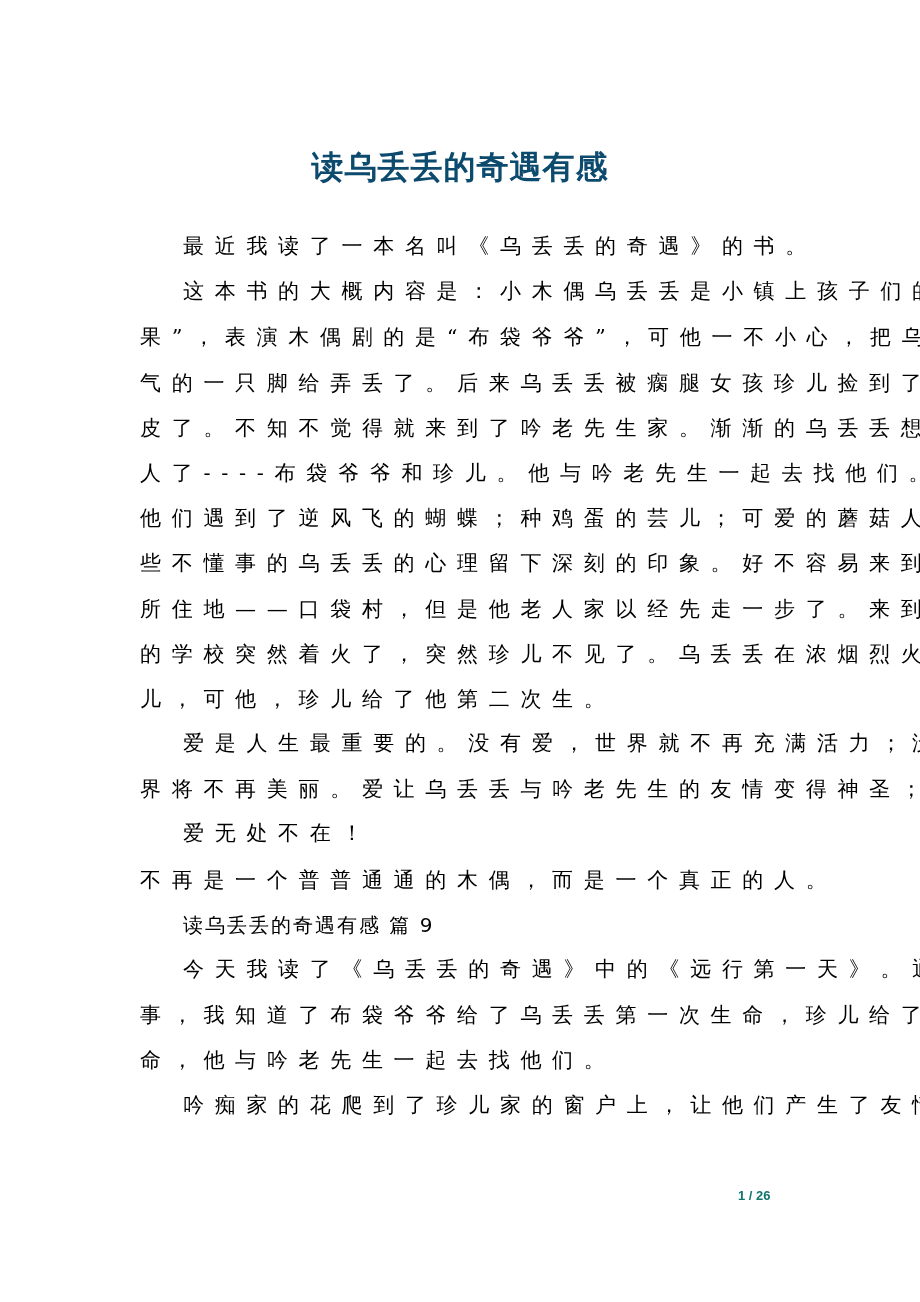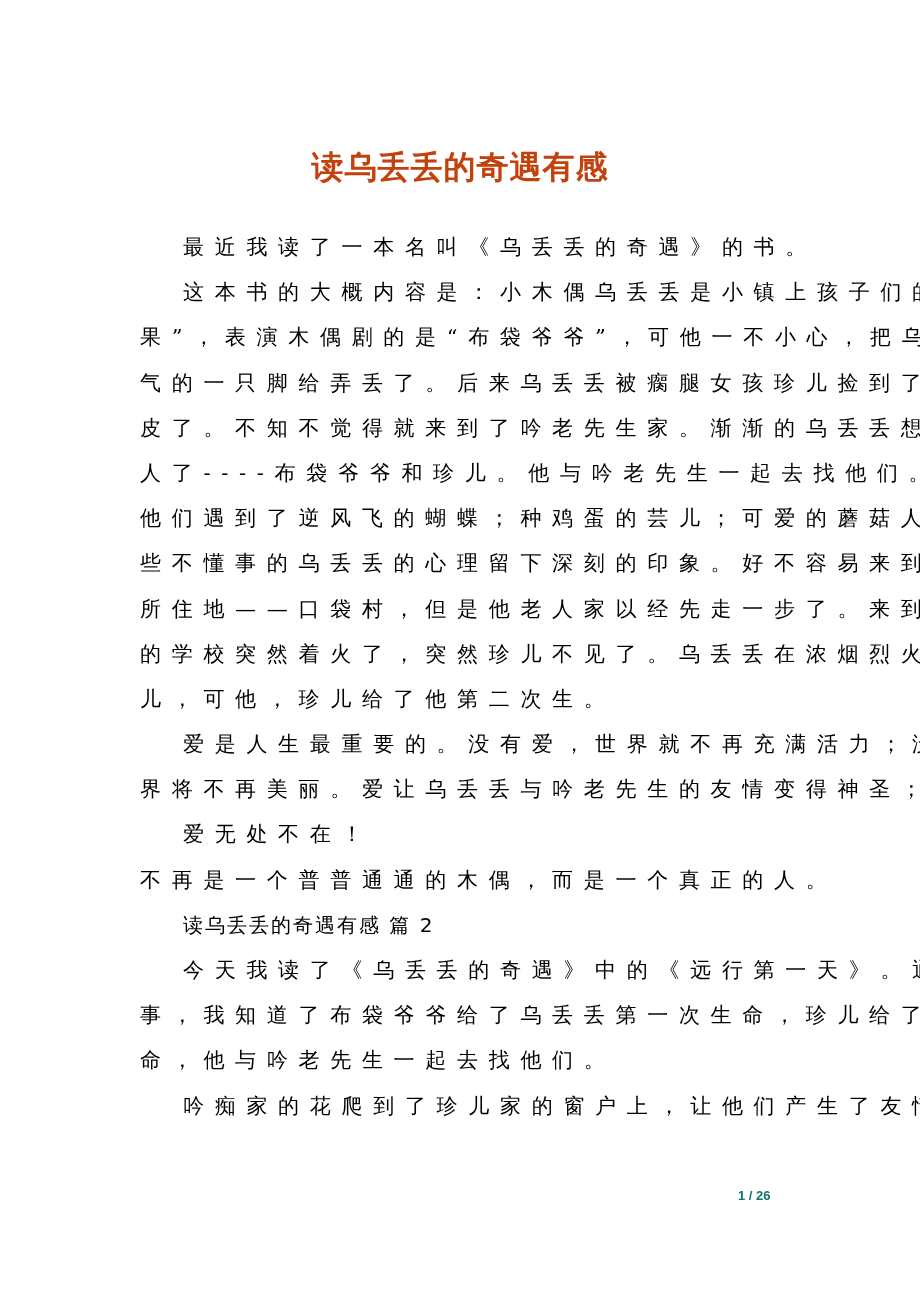--- a/index.html
+++ b/index.html
@@ -26,39 +26,40 @@
     .doc-title {
       position: absolute;
       top: 145px;
       left: 0;
       width: 920px;
       text-align: center;
       font-family: "DejaVu Sans", "Liberation Sans", sans-serif;
       font-size: 32px;
       line-height: 44px;
       font-weight: bold;
-      color: #c2410c;
+      color: #0c4a6e;
       letter-spacing: 1px;
     }
     .body-text {
       position: absolute;
       left: 140px;
       top: 225px;
       width: 642px;
     }
     .line {
       height: 45.2px;
       line-height: 45.2px;
       font-size: 21px;
       white-space: nowrap;
       letter-spacing: 10.7px;
       overflow: visible;
     }
     .line.indent {
       padding-left: 43px;
+      font-family: Liberation Mono, monospace;
     }
     .line.subhead {
       padding-left: 43px;
       letter-spacing: 2px;
       font-family: "DejaVu Sans", "Liberation Sans", sans-serif;
       font-size: 20px;
     }
     .line.short {
       letter-spacing: 10.7px;
     }
@@ -92,21 +93,21 @@
     <div class="line">所住地——口袋村，但是他老人家以经先走一步了。来到小镇，小镇</div>
     <div class="line">的学校突然着火了，突然珍儿不见了。乌丢丢在浓烟烈火中找到了珍</div>
     <div class="line short">儿，可他，珍儿给了他第二次生。</div>
 
     <div class="line indent">爱是人生最重要的。没有爱，世界就不再充满活力；没有爱，世</div>
     <div class="line">界将不再美丽。爱让乌丢丢与吟老先生的友情变得神圣；爱让乌丢丢</div>
     <div class="line indent">爱无处不在！</div>
 
     <div class="line short">不再是一个普普通通的木偶，而是一个真正的人。</div>
 
-    <div class="line subhead">读乌丢丢的奇遇有感  篇 2</div>
+    <div class="line subhead">读乌丢丢的奇遇有感  篇 9</div>
 
     <div class="line indent">今天我读了《乌丢丢的奇遇》中的《远行第一天》。通过这个故</div>
     <div class="line">事，我知道了布袋爷爷给了乌丢丢第一次生命，珍儿给了他第二次生</div>
     <div class="line short">命，他与吟老先生一起去找他们。</div>
 
     <div class="line indent">吟痴家的花爬到了珍儿家的窗户上，让他们产生了友情。</div>
   </div>
 
   <div class="page-number">1 / 26</div>
 </div>

